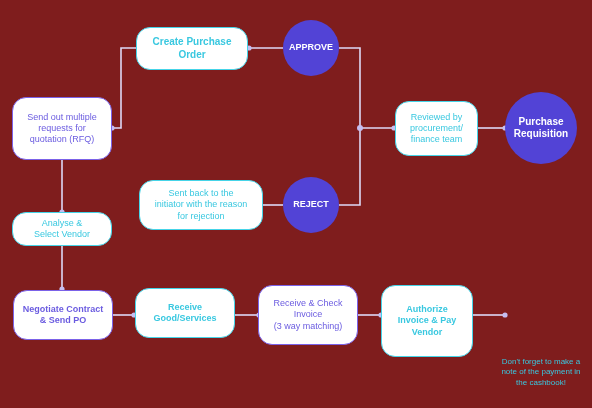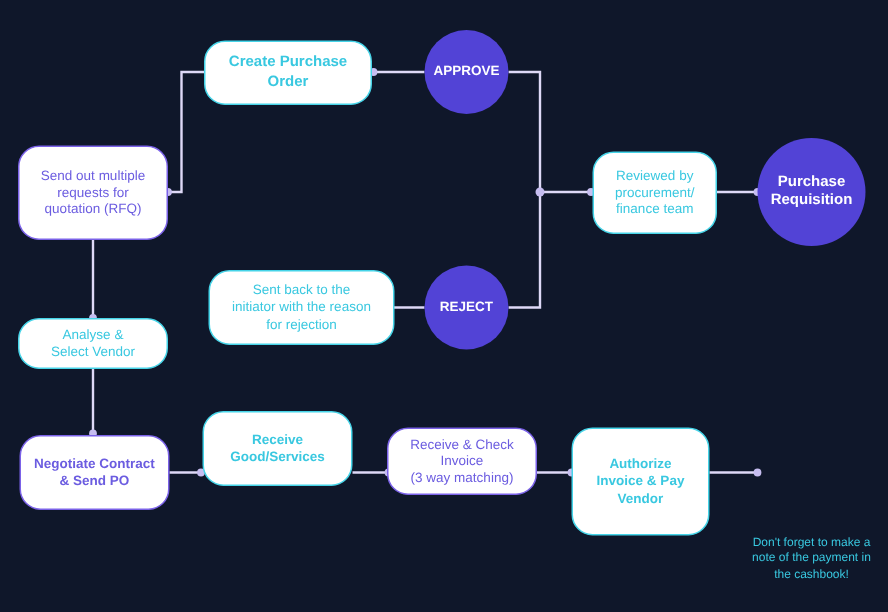--- a/index.html
+++ b/index.html
@@ -7,21 +7,21 @@
     padding: 0;
     background: #ffffff;
   }
   body {
     font-family: "Liberation Sans", sans-serif;
   }
   #canvas {
     position: relative;
     width: 592px;
     height: 408px;
-    background: #0f172a;
+    background: #7f1d1d;
     overflow: hidden;
   }
   #wires {
     position: absolute;
     left: 0;
     top: 0;
     width: 592px;
     height: 408px;
     pointer-events: none;
   }
@@ -167,26 +167,26 @@
   <div class="node box cyan" style="left:12px; top:212px; width:100px; height:34px; font-size:9px;">
     <span class="label t-reg">Analyse &amp;
 Select Vendor</span>
   </div>
 
   <div class="node box purple" style="left:13px; top:290px; width:100px; height:50px; font-size:9px;">
     <span class="label t-bold">Negotiate Contract
 &amp; Send PO</span>
   </div>
 
-  <div class="node box cyan" style="left:135px; top:274px; width:100px; height:50px; font-size:9px;">
+  <div class="node box cyan" style="left:135px; top:288px; width:100px; height:50px; font-size:9px;">
     <span class="label t-bold">Receive
 Good/Services</span>
   </div>
 
-  <div class="node box purple" style="left:258px; top:285px; width:100px; height:45px; font-size:9px;">
+  <div class="node box purple" style="left:258px; top:285px; width:100px; height:60px; font-size:9px;">
     <span class="label t-reg">Receive &amp; Check
 Invoice
 (3 way matching)</span>
   </div>
 
   <div class="node box cyan" style="left:381px; top:285px; width:92px; height:72px; font-size:9px;">
     <span class="label t-bold">Authorize
 Invoice &amp; Pay
 Vendor</span>
   </div>

